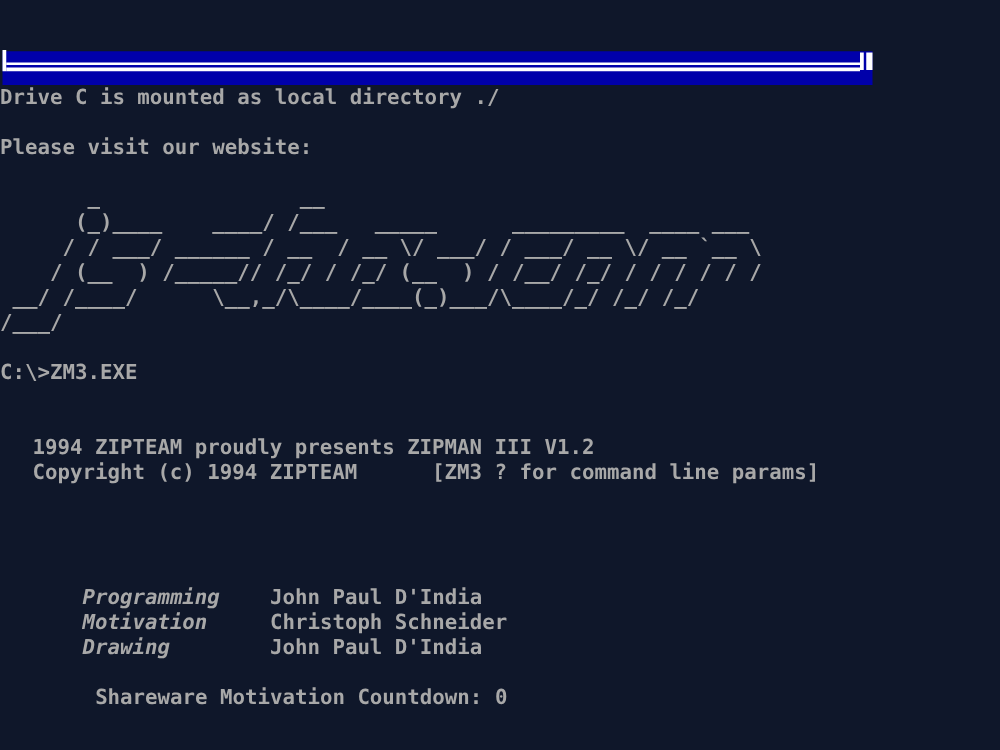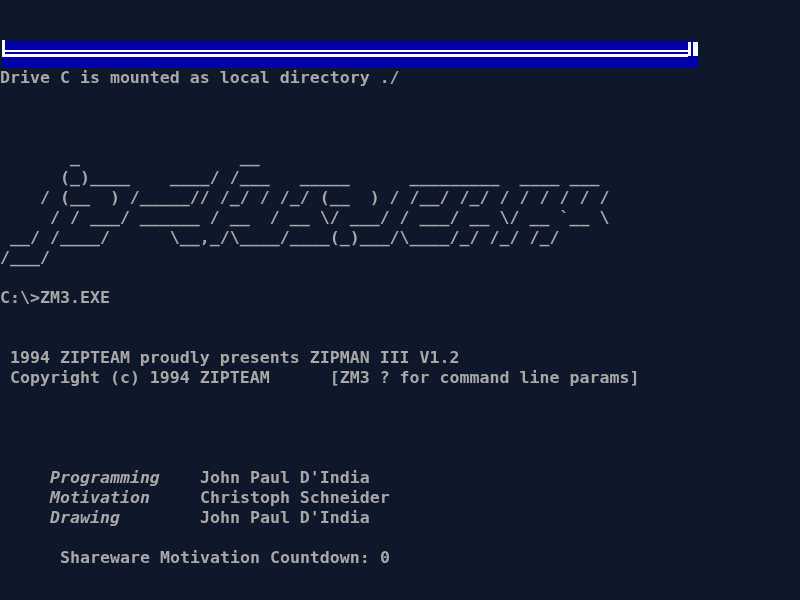--- a/index.html
+++ b/index.html
@@ -3,21 +3,21 @@
 <meta charset="utf-8">
 <style>
   html,body { margin:0; padding:0; background:#000; }
   .screen {
     position:relative; width:800px; height:600px; overflow:hidden;
     background:#0f172a;
     font-family:"DejaVu Sans Mono","Liberation Mono",monospace;
     font-size:16.6px; font-weight:bold; color:#a8a8a8;
   }
   .tline { position:absolute; white-space:pre; line-height:20px; height:20px; left:0; }
-  .indent1 { left:10px; }
+  .indent1 { left:26px; }
   .art { position:absolute; left:0; top:148px; }
   .art div { white-space:pre; line-height:20px; height:20px; }
   .loader-blue { position:absolute; left:2px; top:41px; width:696px; height:27px; background:#0000aa; }
   .lw { position:absolute; background:#ffffff; }
   .lw-left  { left:2px;  top:40px; width:3px;  height:17px; }
   .lw-h1    { left:5px;  top:50px; width:683px; height:2px; }
   .lw-h2    { left:5px;  top:54px; width:683px; height:3px; }
   .lw-r1    { left:688px; top:42px; width:3px; height:14px; }
   .lw-r2    { left:693px; top:42px; width:5px; height:14px; }
   .credit-role { display:inline-block; width:150px;font-style:italic; }
@@ -32,26 +32,27 @@
     <div class="loader-blue"></div>
     <div class="lw lw-left"></div>
     <div class="lw lw-h1"></div>
     <div class="lw lw-h2"></div>
     <div class="lw lw-r1"></div>
     <div class="lw lw-r2"></div>
   </div>
 
   <div class="tline" style="top:68px">Drive C is mounted as local directory ./</div>
 
+  <div class="tline" style="top:108px">Please visit our website:</div>
 
   <div class="art">
     <div>       _                __</div>
     <div>      (_)____    ____/ /___   _____      _________  ____ ___</div>
+    <div>     / / ___/ ______ / __  / __ \/ ___/ / ___/ __ \/ __ `__ \</div>
     <div>    / (__  ) /_____// /_/ / /_/ (__  ) / /__/ /_/ / / / / / /</div>
-    <div>     / / ___/ ______ / __  / __ \/ ___/ / ___/ __ \/ __ `__ \</div>
     <div> __/ /____/      \__,_/\____/____(_)___/\____/_/ /_/ /_/</div>
     <div>/___/</div>
   </div>
 
   <div class="tline" style="top:288px">C:\&gt;ZM3.EXE</div>
 
   <div class="tline indent1" style="top:348px">1994 ZIPTEAM proudly presents ZIPMAN III V1.2</div>
   <div class="tline indent1" style="top:368px">Copyright (c) 1994 ZIPTEAM      [ZM3 ? for command line params]</div>
 
   <div class="tline indent1" style="top:448px">

